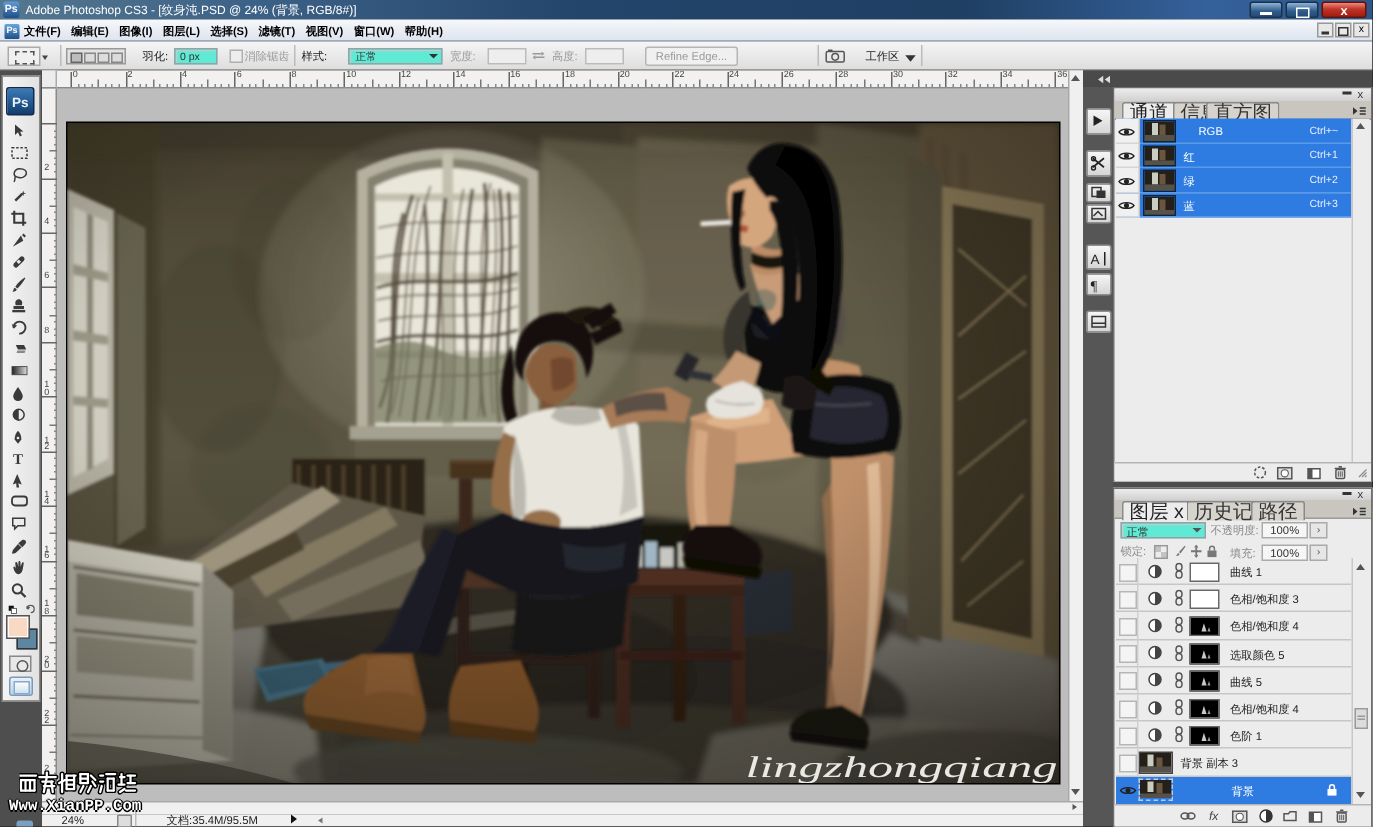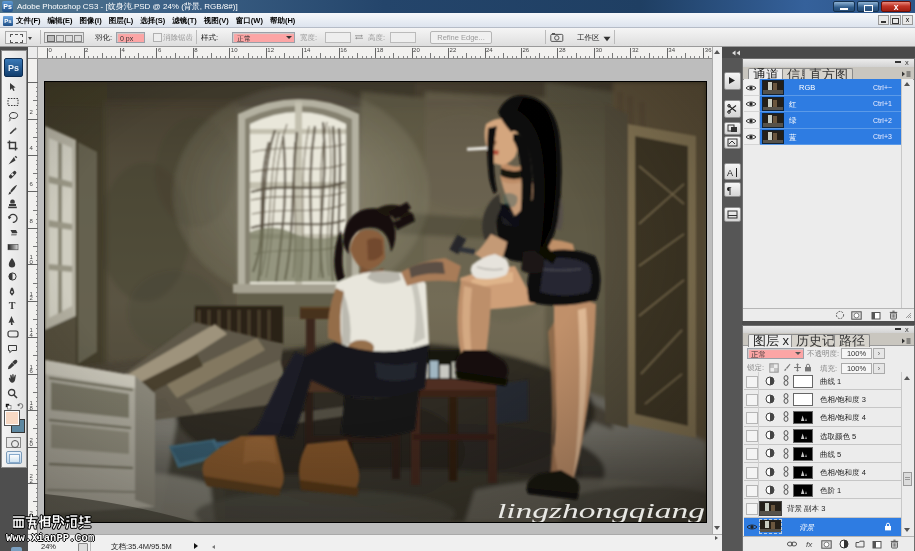--- a/index.html
+++ b/index.html
@@ -3,21 +3,21 @@
 html,body{margin:0;padding:0}
 body{width:915px;height:551px;overflow:hidden;position:relative;background:#4e4e4e;
  font-family:"Liberation Sans",sans-serif;-webkit-font-smoothing:antialiased}
 .a{position:absolute}
 .tt{color:#fff;font-size:8px;line-height:13px}
 .menubar{left:0;top:13px;width:915px;height:15px;background:linear-gradient(#f6f8fb,#dde4ee);border-bottom:1px solid #b5bcc7;box-sizing:border-box}
 .mi{float:left;font-size:7.5px;color:#000;font-weight:bold;line-height:14px;margin-right:7px}
 .opts{left:0;top:28px;width:915px;height:19px;background:linear-gradient(#f5f5f5,#dedede);border-bottom:1px solid #9a9a9a;box-sizing:border-box}
 .ol{font-size:7.5px;color:#222;top:33px}
 .og{color:#999}
-.ofield{background:#fca5a5;border:1px solid #9aa0a8;box-shadow:inset 1px 1px 1px #ccc;font-size:7px;color:#333}
+.ofield{background:#5eead4;border:1px solid #9aa0a8;box-shadow:inset 1px 1px 1px #ccc;font-size:7px;color:#333}
 .toolbar{left:1px;top:50px;width:26px;height:418px;background:linear-gradient(90deg,#f4f4f4,#e2e2e2);border:1px solid #8a8a8a;box-sizing:border-box}
 .ticon{position:absolute;left:7px;width:13px;height:12px}
 .tab{float:left;font-size:13px;line-height:12px;padding:0 4px;background:#ececec;border:1px solid #8a8a8a;border-bottom:none;border-radius:2px 2px 0 0;margin-left:2px;color:#222}
 .tab.off{background:#d6d3cc;color:#333}
 .lname{font-size:7.5px}
 .wm2{font-family:"Liberation Mono",monospace;font-size:10.5px;font-weight:bold;color:#fff;text-shadow:-1px 0 #000,1px 0 #000,0 -1px #000,0 1px #000}
 .sbx{font-size:7.5px;color:#222;line-height:9px}
 .tribtn{width:0;height:0;border-style:solid}
 </style></head>
 <body>
@@ -1226,21 +1226,21 @@
     </svg>
   </div>
 <div class="a" style="left:759px;top:519.0999999999999px;width:23px;height:15px;border:1px dashed #bcd;box-sizing:border-box">
     <svg width="21" height="12" style="display:block">
       <rect width="21" height="12" fill="#241f18"></rect>
       <rect x="5" y="1" width="4" height="7" fill="#c9cdc2"></rect>
       <rect x="11" y="2" width="4" height="7" fill="#6a563e"></rect>
       <rect x="0" y="9" width="21" height="3" fill="#56524a"></rect>
     </svg>
   </div>
-<div class="a lname" style="left:799px;top:522.5999999999999px;color:#fff;font-style:italic">背景</div>
+<div class="a lname" style="left:821px;top:522.5999999999999px;color:#fff;">背景</div>
 <div class="a" style="left:884px;top:522.0999999999999px;width:8px">
     <svg width="8" height="9" viewBox="0 0 8 9" style="display:block">
       <rect x="1" y="4" width="6" height="4.4" fill="#fff"></rect>
       <path d="M2.4 4 V2.8 A1.6 1.6 0 0 1 5.6 2.8 V4" fill="none" stroke="#fff"></path>
     </svg>
   </div>
 <div class="a" style="left:758px;top:372px;width:1px;height:146px;background:#cfcfcf"></div>
 <div class="a" style="left:901px;top:372px;width:11px;height:164px;background:#ececec;border-left:1px solid #c8c8c8"></div>
 <div class="a tribtn" style="left:904px;top:376px;border-width:0 3px 4px 3px;border-color:transparent transparent #555 transparent"></div>
 <div class="a" style="left:902.5px;top:472px;width:9px;height:14px;background:#dcdcdc;border:1px solid #9a9a9a;box-sizing:border-box">

